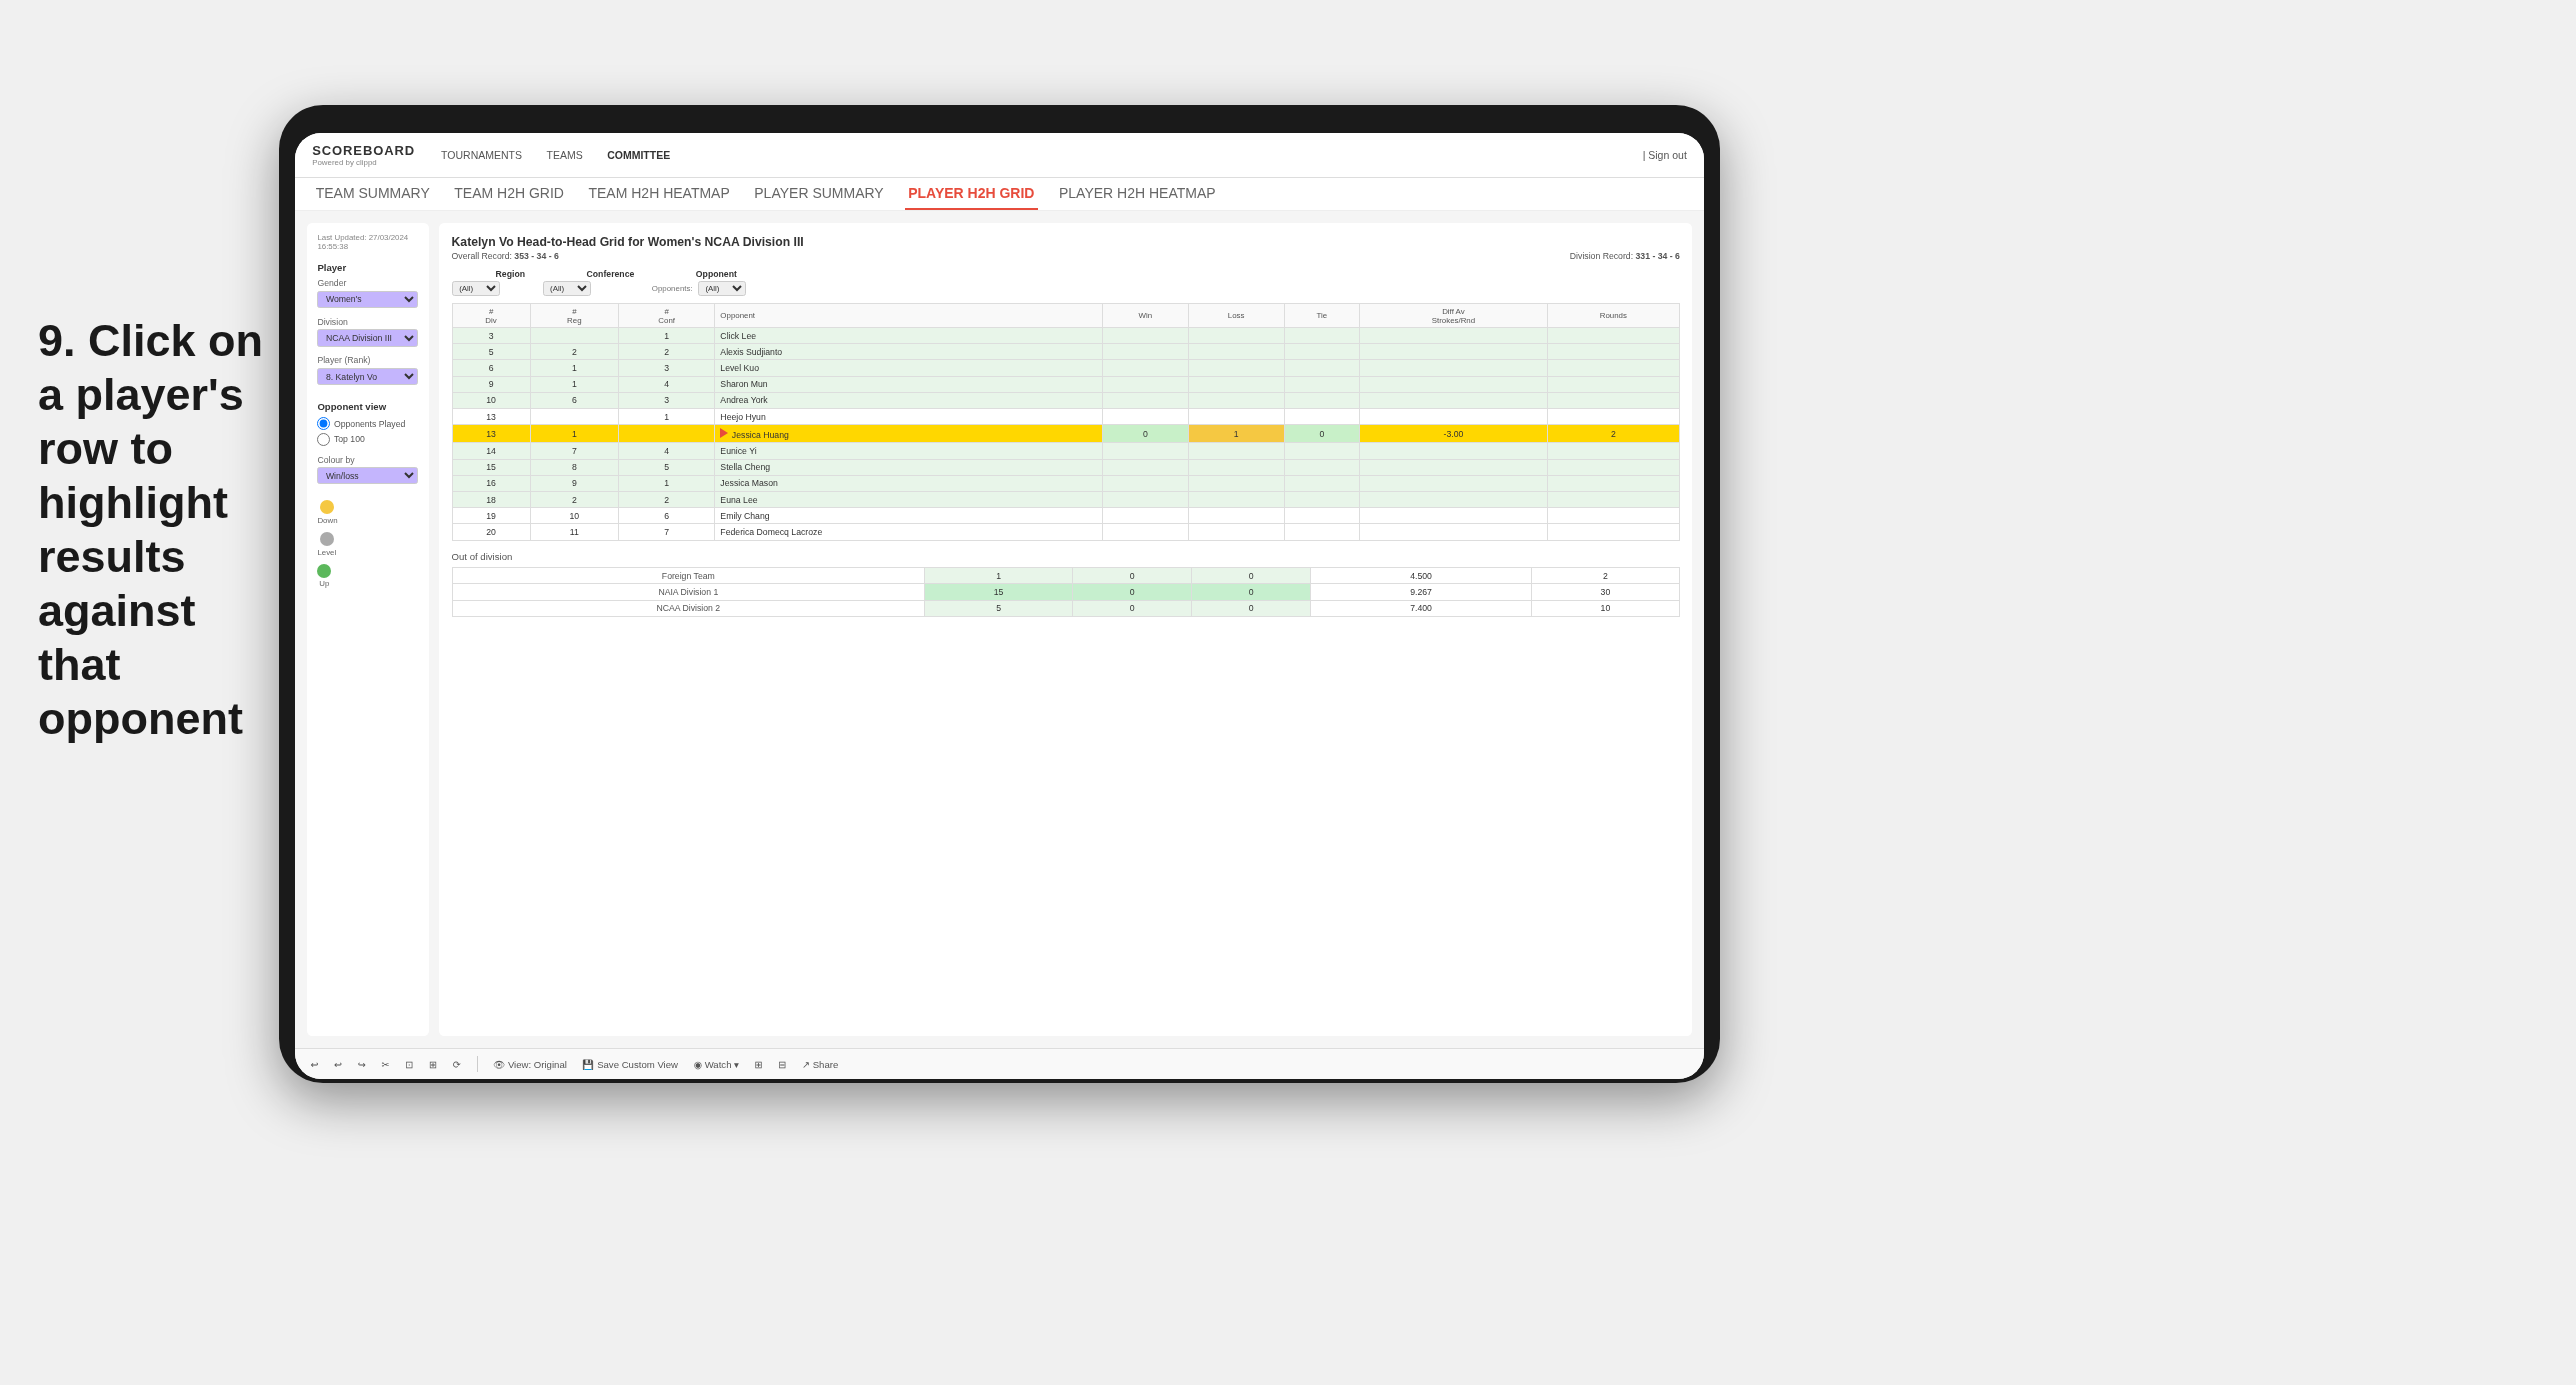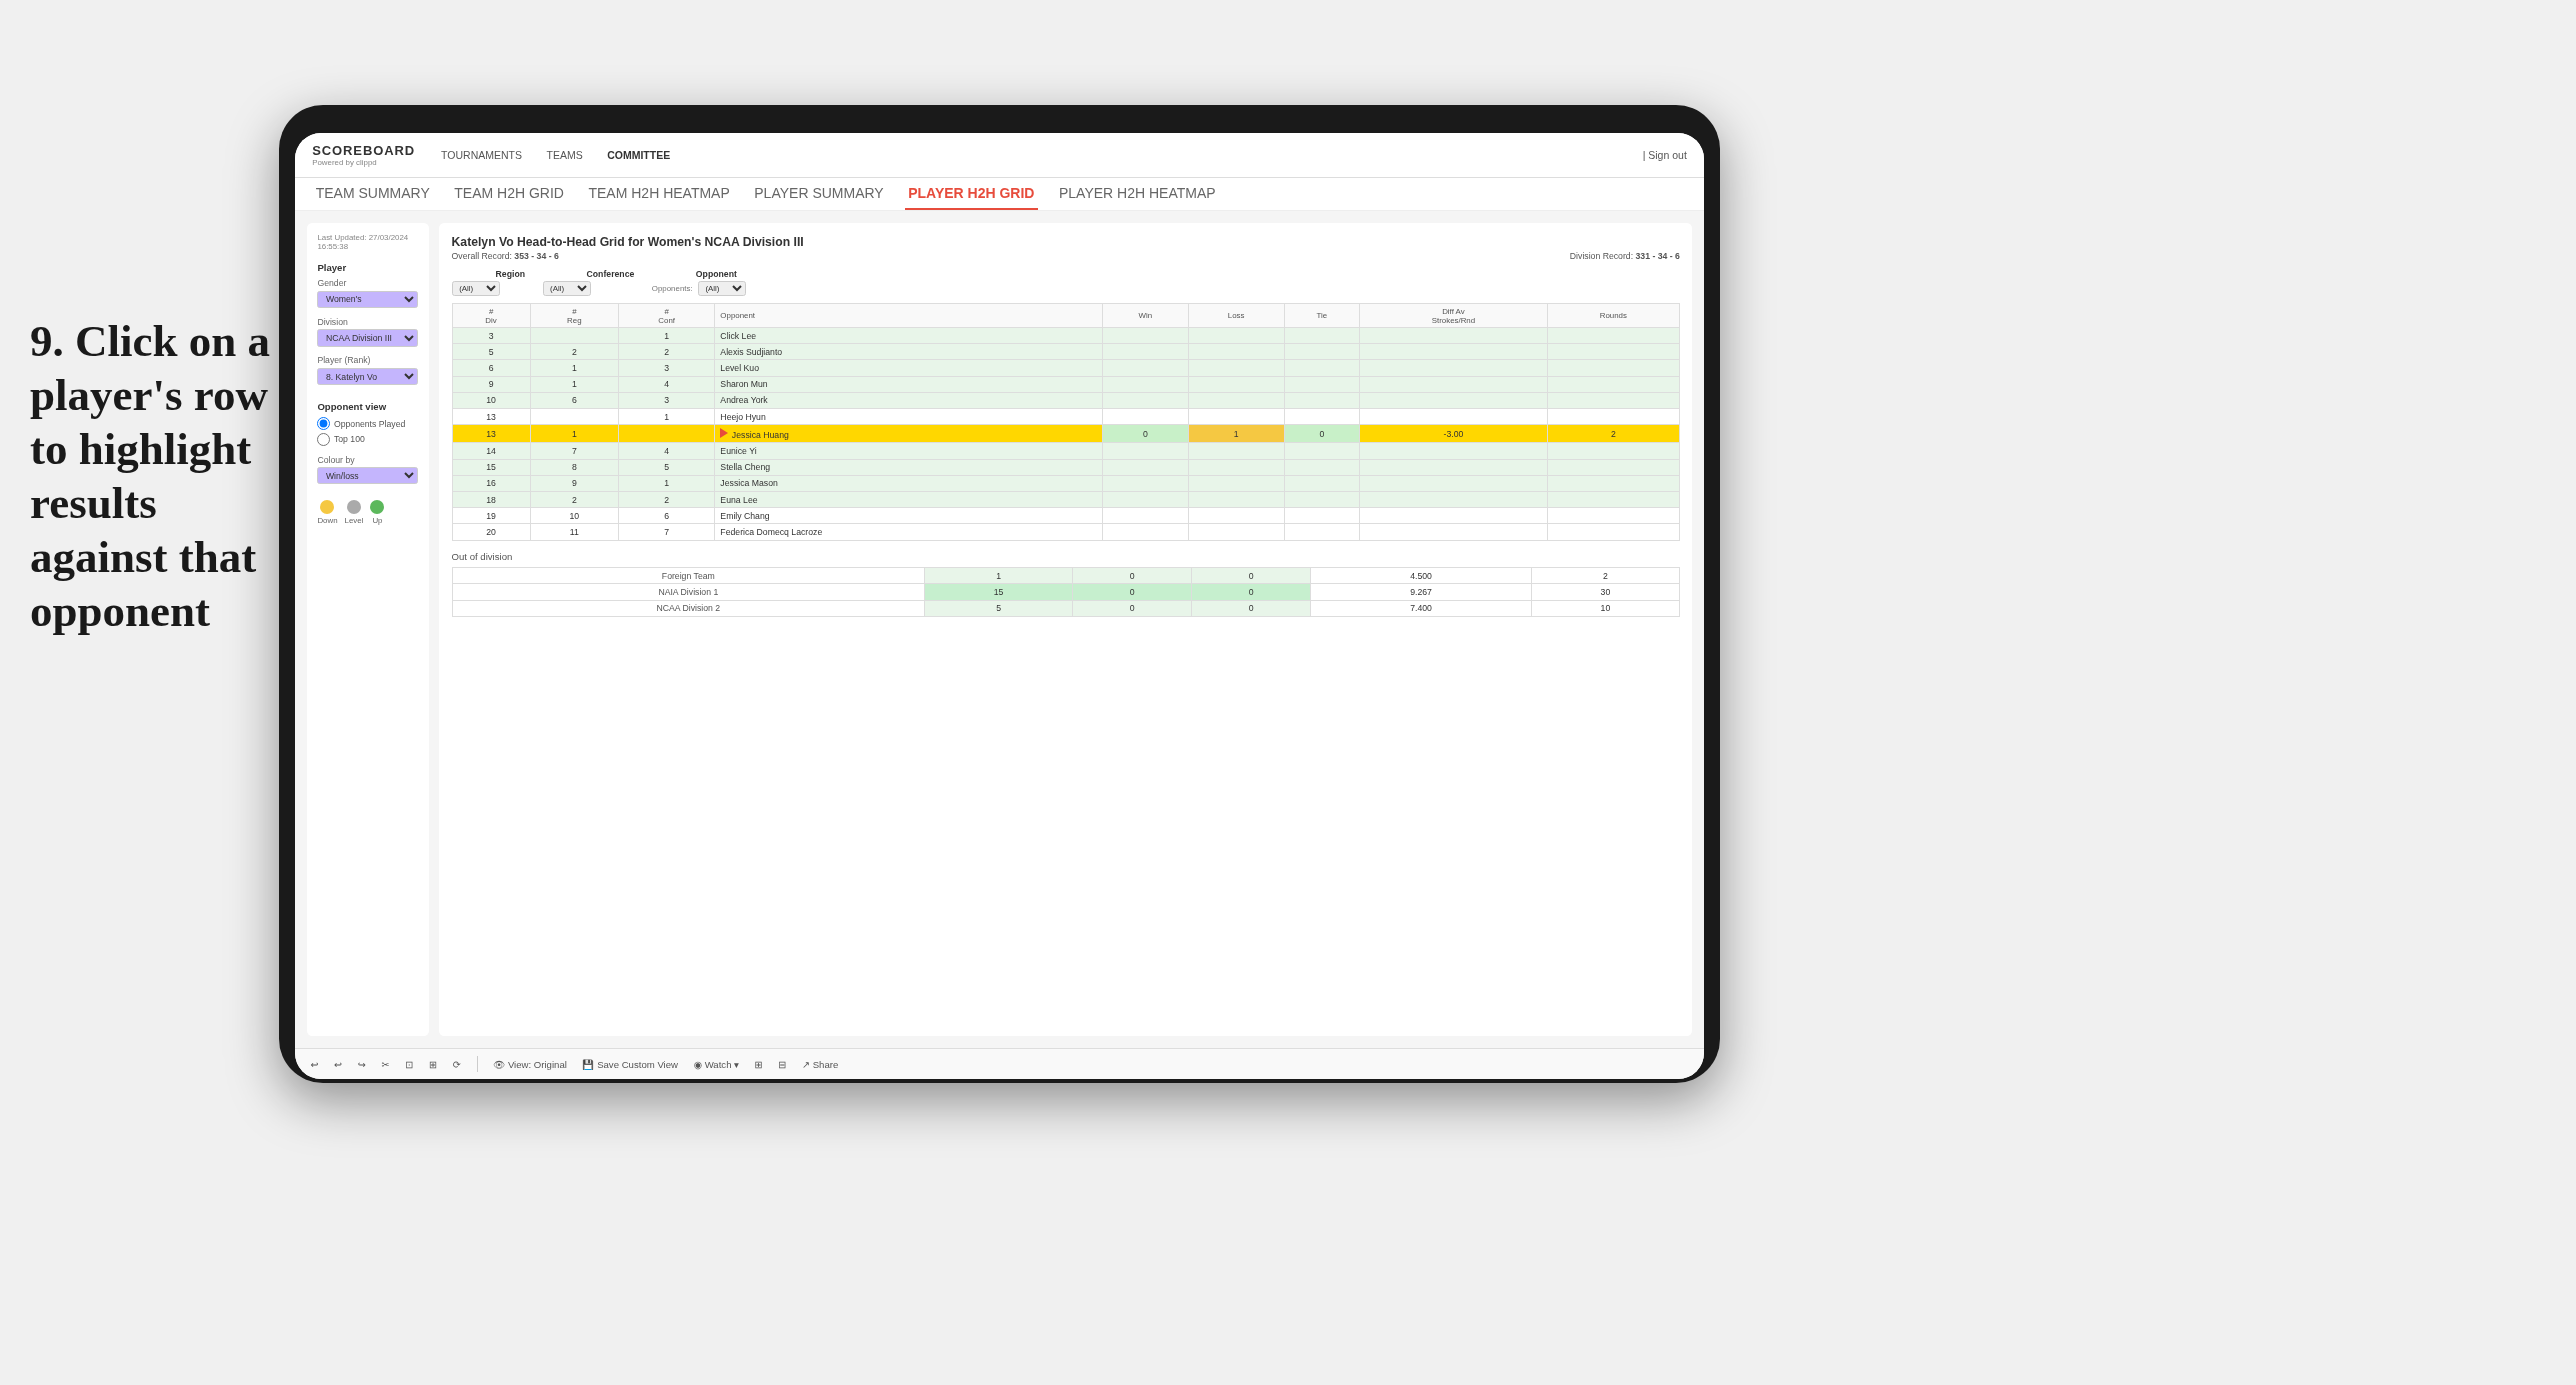--- a/index.html
+++ b/index.html
@@ -182,20 +182,21 @@
 
     .colour-by {
       margin-top: 8.7px;
     }
 
     .legend-row {
       display: flex;
       align-items: flex-start;
       gap: 7px;
       margin-top: 7px;
+      flex-direction: column;
     }
 
     .legend-dot {
       width: 14px;
       height: 14px;
       border-radius: 50%;
     }
 
     .legend-label {
       font-size: 7.9px;
@@ -364,24 +365,23 @@
     .toolbar-separator {
       width: 0.9px;
       height: 15.7px;
       background: #ccc;
       margin: 0 3.5px;
     }
 
     
     .annotation {
       position: absolute;
-      left: 30px;
+      left: 38px;
       top: 314px;
       width: 245px;
-      font-family: Liberation Serif, serif;
     }
 
     .annotation-text {
       font-size: 45px;
       font-weight: bold;
       color: #1a1a1a;
       line-height: 1.2;
     }
   </style>
 </head>

